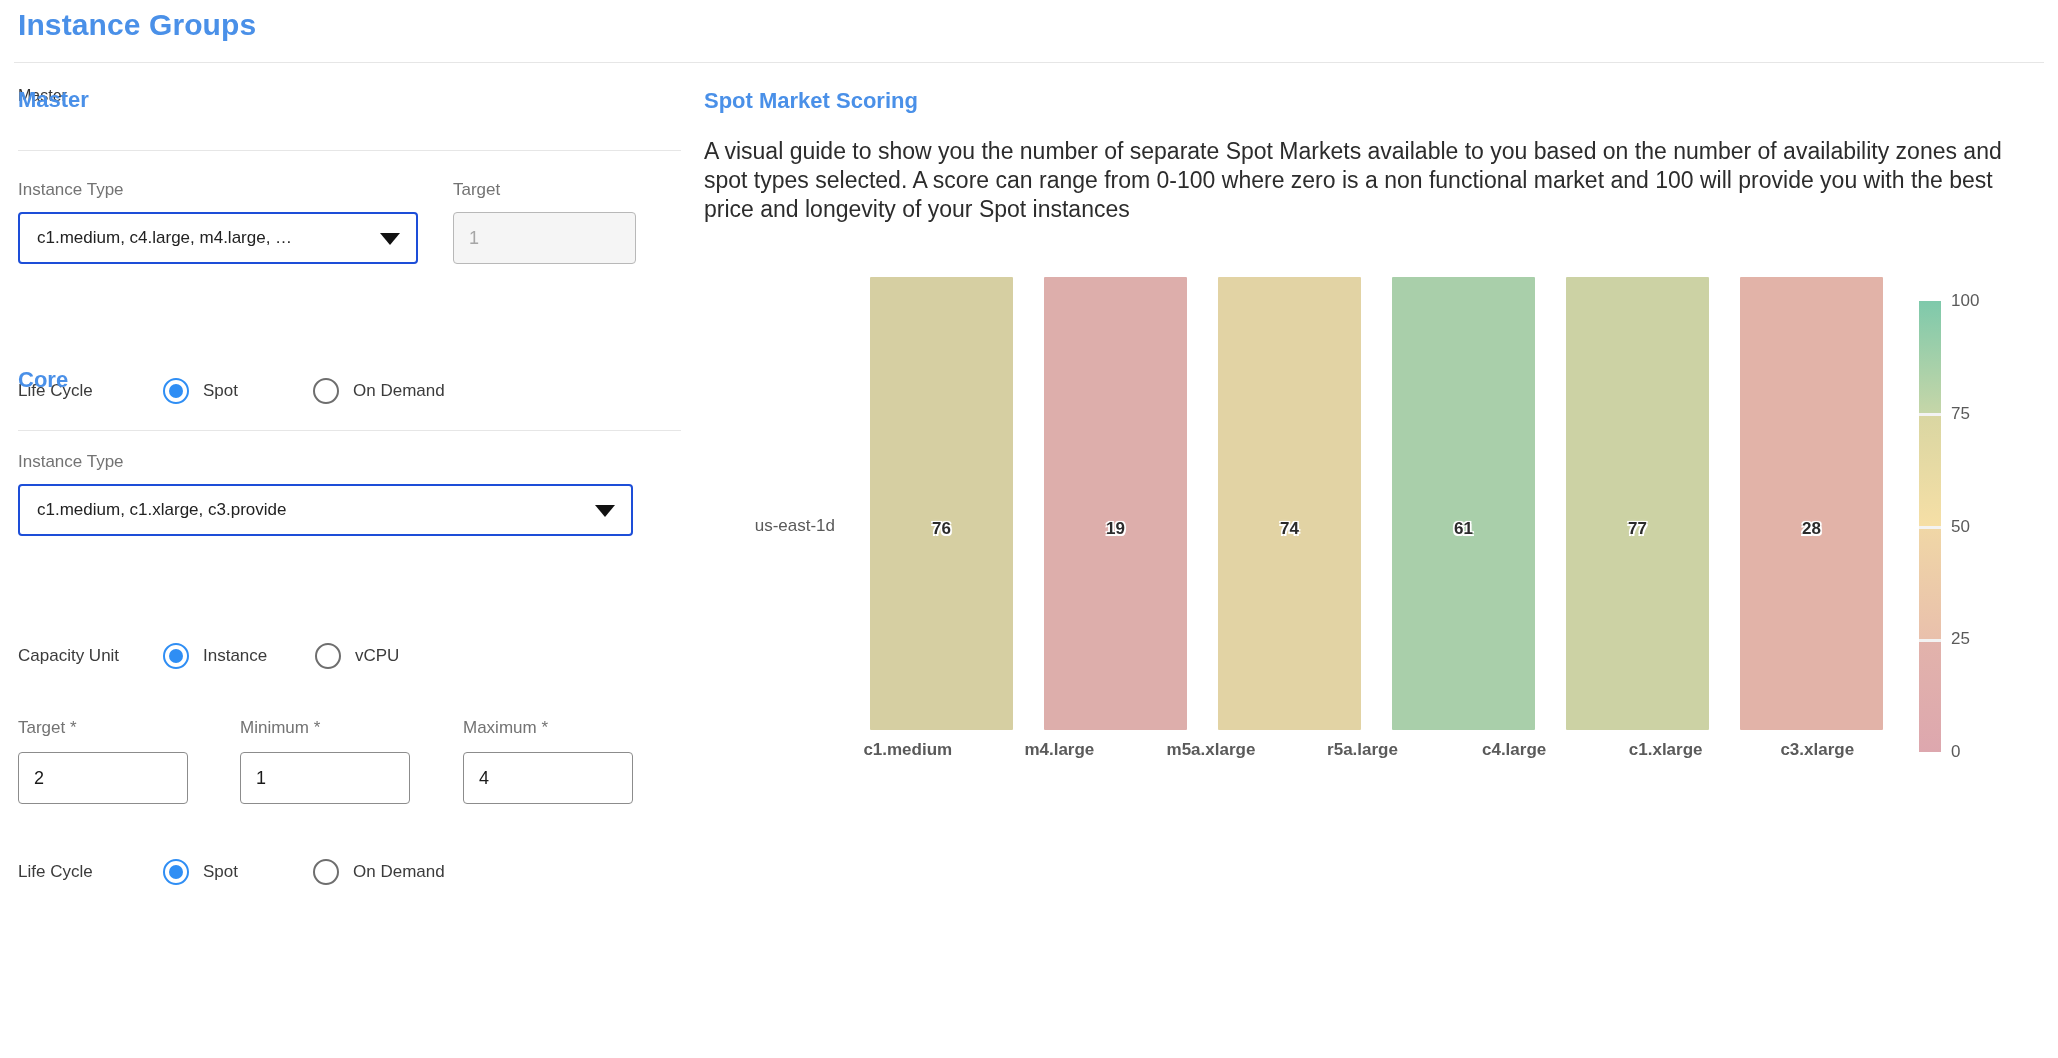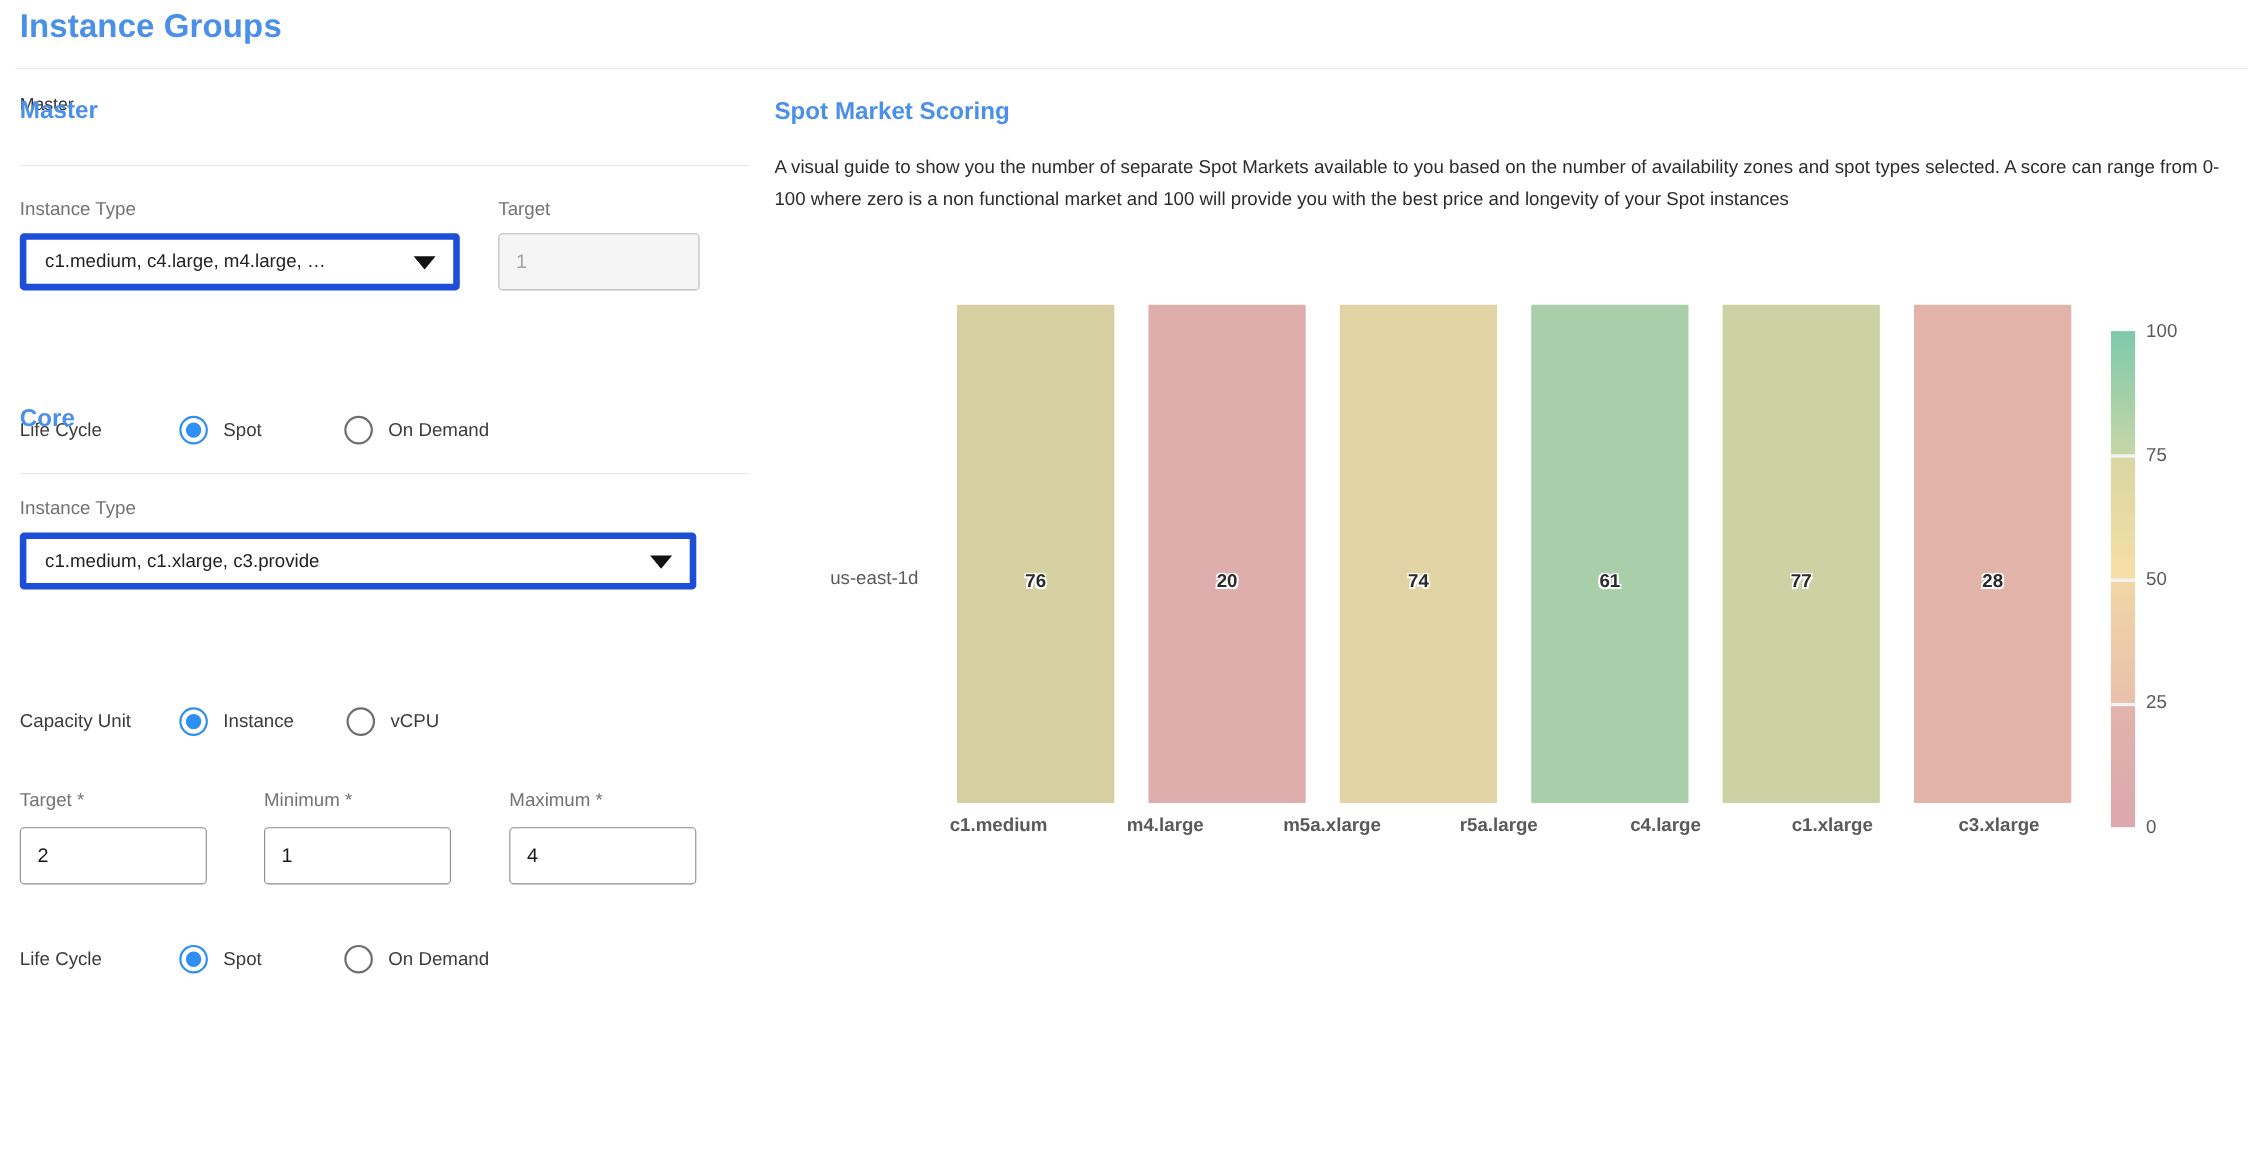--- a/index.html
+++ b/index.html
@@ -47,21 +47,21 @@
   }
   .field-label {
     font-size: 17px;
     color: #737373;
     font-weight: 400;
   }
 
   .select-box {
     position: relative;
     height: 52px;
-    border: 6px solid #1d4ed8;
+    border: 2px solid #1d4ed8;
     border-radius: 4px;
     background: #ffffff;
     display: flex;
     align-items: center;
     padding: 0 44px 0 17px;
     font-size: 17px;
     color: #222;
     white-space: nowrap;
     overflow: hidden;
     cursor: pointer;
@@ -142,21 +142,21 @@
     position: absolute;
     left: 4px; top: 18px;
     font-size: 22px;
     font-weight: 600;
     color: #4a90e8;
   }
   .right-desc {
     position: absolute;
     left: 4px; top: 67px;
     width: 1340px;
-    font-size: 17px;
+    font-size: 23px;
     line-height: 29px;
     color: #2c2c2c;
   }
 
   
   .chart {
     position: absolute;
     left: 0px; top: 140px;
     width: 1358px; height: 510px;
   }
@@ -336,21 +336,21 @@
     <div class="right-head">Spot Market Scoring</div>
     <div class="right-desc">A visual guide to show you the number of separate Spot Markets available to you based on the number of availability zones and spot types selected. A score can range from 0-100 where zero is a non functional market and 100 will provide you with the best price and longevity of your Spot instances</div>
 
     <div class="chart">
       <div class="hm-ylabel">us-east-1d</div>
       <div class="hm-grid">
           <div class="hm-cell" style="background: rgb(214, 207, 162);">
             <div class="val">76</div>
           </div>
           <div class="hm-cell" style="background: rgb(221, 174, 171);">
-            <div class="val">20</div>
+            <div class="val">19</div>
           </div>
           <div class="hm-cell" style="background: rgb(226, 211, 164);">
             <div class="val">74</div>
           </div>
           <div class="hm-cell" style="background: rgb(169, 207, 170);">
             <div class="val">61</div>
           </div>
           <div class="hm-cell" style="background: rgb(204, 210, 164);">
             <div class="val">77</div>
           </div>

